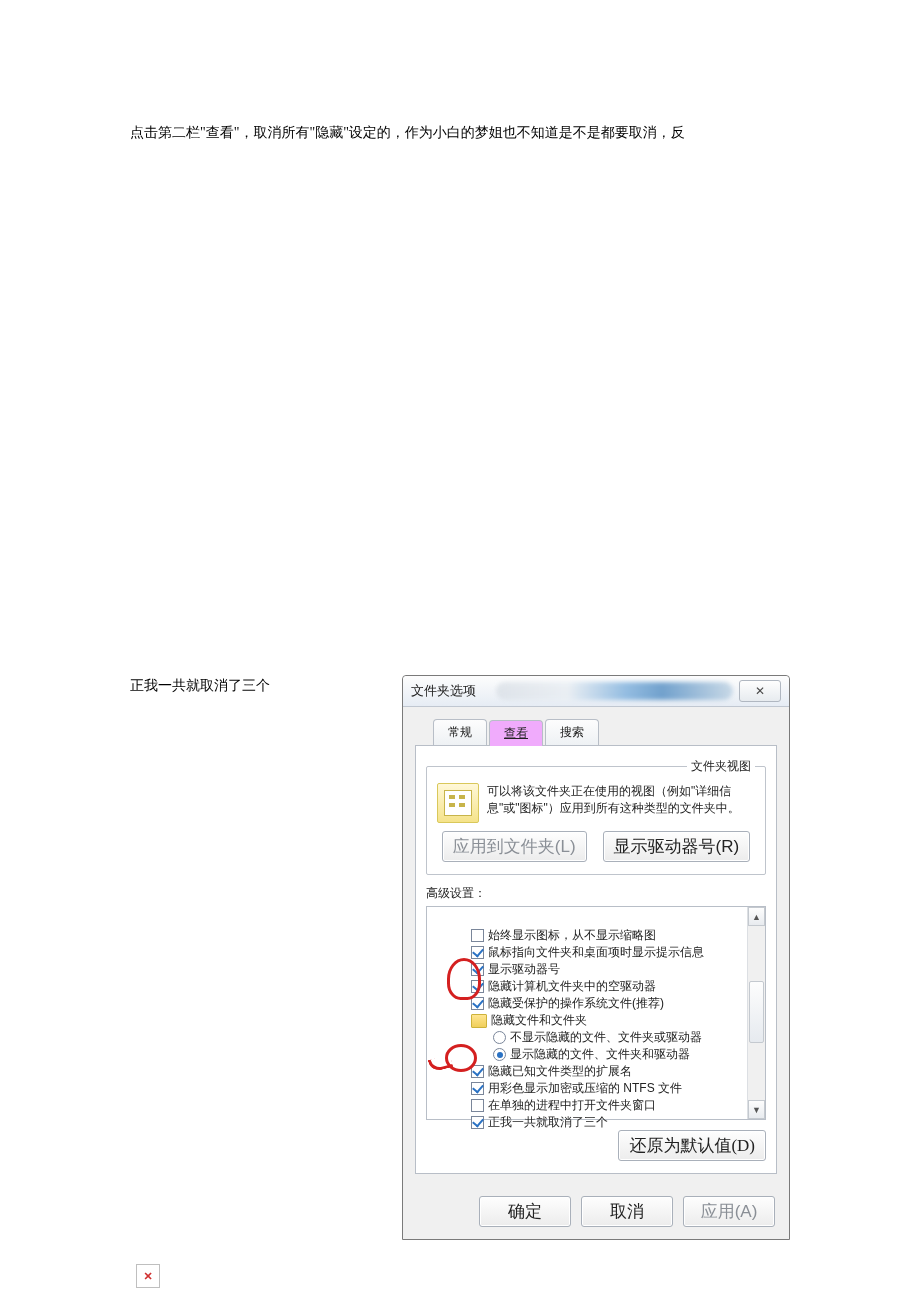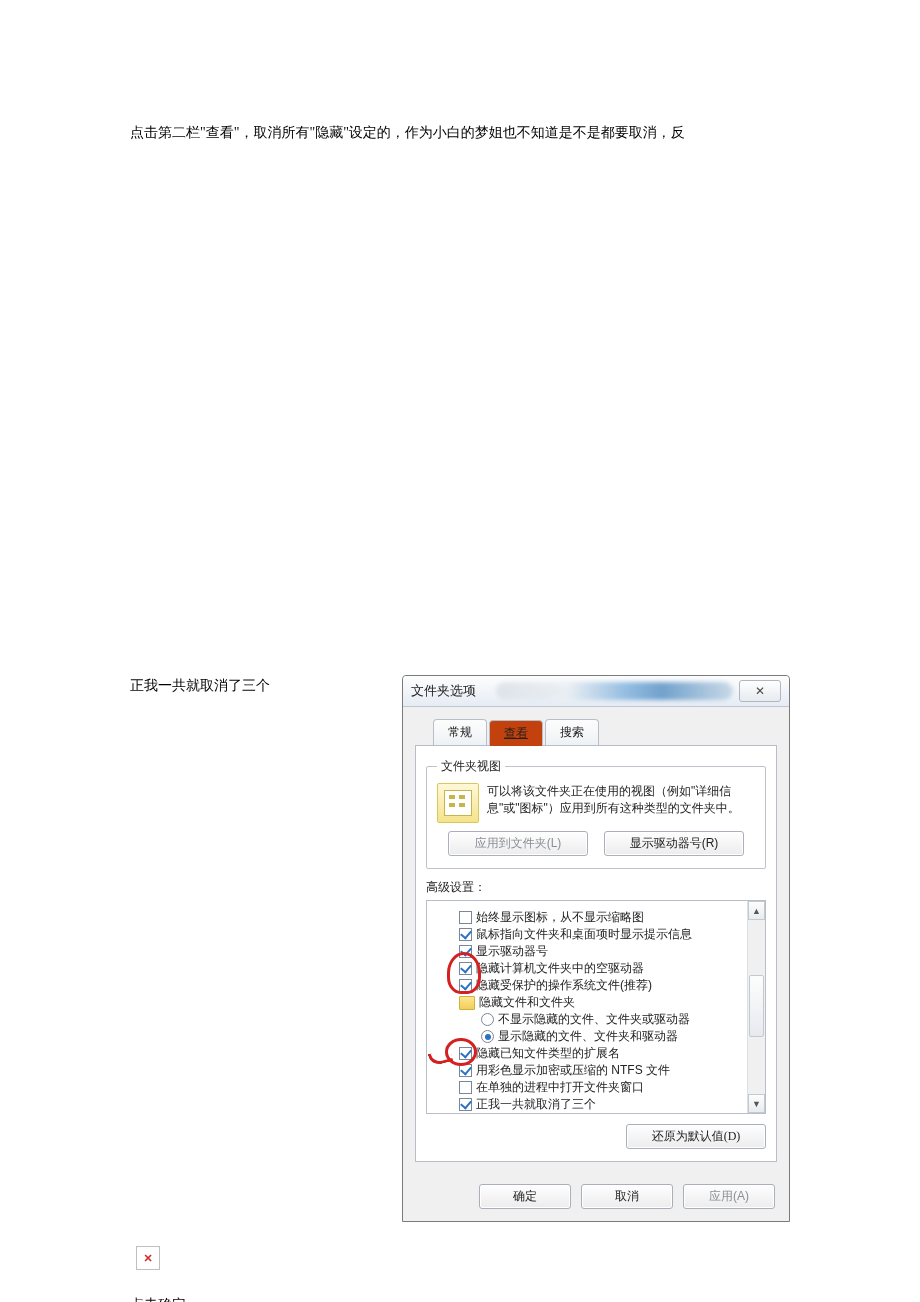--- a/index.html
+++ b/index.html
@@ -85,39 +85,40 @@
   }
   .tab {
     border: 1px solid #b8bec7;
     border-bottom: none;
     padding: 4px 14px;
     background: linear-gradient(#fdfdfd,#eef1f4);
     border-radius: 4px 4px 0 0;
     font-size: 12px;
   }
   .tab.active {
-    background: #c2410c;
+    background: #f0abfc;
     position: relative;
     top: 1px;
     text-decoration: underline;
   }
   .tabpanel {
     border: 1px solid #b8bec7;
     background: #fff;
     padding: 8px 10px 12px 10px;
   }
   fieldset.fv {
     border: 1px solid #bfc4cc;
     border-radius: 2px;
     padding: 8px 10px 12px 10px;
     margin: 4px 0 10px 0;
   }
   fieldset.fv legend {
     padding: 0 4px;
     font-size: 12px;
+    text-align: right;
   }
   .fv-row {
     display: flex;
     gap: 8px;
     align-items: flex-start;
   }
   .fv-icon {
     width: 40px; height: 38px;
     background: linear-gradient(#fff8d8,#f5e38a);
     border: 1px solid #d9c85a;
@@ -142,40 +143,40 @@
     gap: 16px;
     justify-content: center;
     margin-top: 8px;
   }
   .winbtn {
     min-width: 118px;
     padding: 3px 10px;
     border: 1px solid #a9b0ba;
     border-radius: 3px;
     background: linear-gradient(#fefefe,#ececec);
-    font-size: 12px;
+    font-size: 17px;
     text-align: center;
     box-shadow: 0 0 0 1px #fff inset;
   }
   .winbtn.disabled { color: #8a8f96; }
   .winbtn.small { min-width: 70px; }
 
   .adv-label { margin: 2px 0 4px 0; }
   .tree-wrap {
     border: 1px solid #b8bec7;
     background: #fff;
     height: 212px;
     display: flex;
   }
   .tree {
     flex: 1;
     overflow: hidden;
     padding: 4px 0 0 0;
   }
-  .tree ul { list-style: none; margin: 4px; padding: 0 0 0 28px; }
+  .tree ul { list-style: none; margin: 16px; padding: 0 0 0 28px; }
   .tree li {
     line-height: 17px;
     display: flex;
     align-items: center;
     gap: 4px;
     white-space: nowrap;
   }
   .tree li.sub { padding-left: 22px; }
   .chk, .rdo {
     width: 13px; height: 13px;

